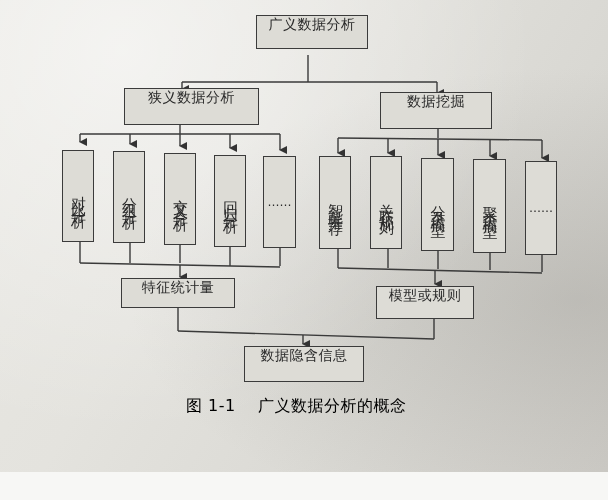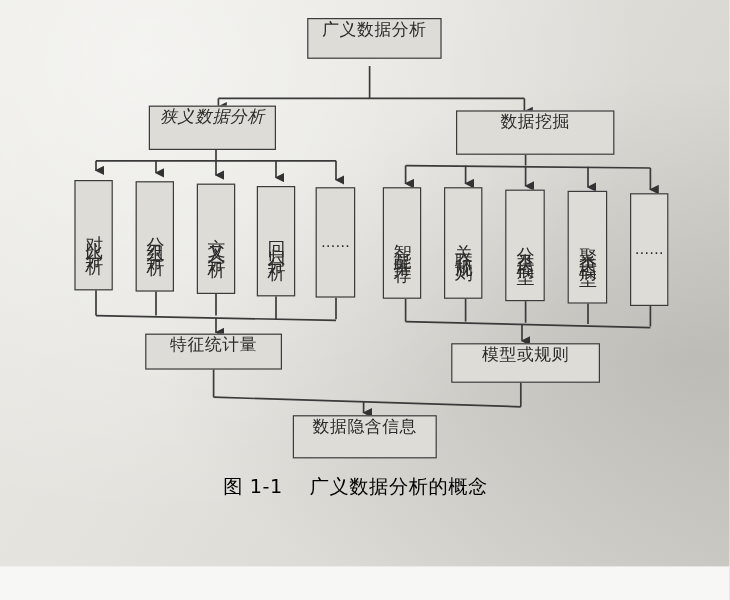--- a/index.html
+++ b/index.html
@@ -92,24 +92,24 @@
     <line x1="434" y1="318" x2="434" y2="339"></line>
     <line x1="178" y1="331" x2="434" y2="339"></line>
     <line x1="303" y1="335" x2="303" y2="344" marker-end="url(#arr)"></line>
   </g>
 </svg>
 
 <div class="box" style="left:256px;top:15px;width:112px;height:34px;">
   <span>广义数据分析</span>
 </div>
 
-<div class="box" style="left:124px;top:88px;width:106px;height:37px;font-style:italic;">
+<div class="box" style="left:124px;top:88px;width:135px;height:37px;">
   <span>狭义数据分析</span>
 </div>
-<div class="box" style="left:380px;top:92px;width:132px;height:37px;">
+<div class="box" style="left:380px;top:92px;width:112px;height:37px;">
   <span>数据挖掘</span>
 </div>
 
 <div class="vbox" style="left:62px;top:150px;width:32px;height:92px;">
   <span>对比分析</span>
 </div>
 <div class="vbox" style="left:113px;top:151px;width:32px;height:92px;">
   <span>分组分析</span>
 </div>
 <div class="vbox" style="left:164px;top:153px;width:32px;height:92px;">
@@ -134,21 +134,21 @@
 <div class="vbox" style="left:473px;top:159px;width:33px;height:94px;">
   <span>聚类模型</span>
 </div>
 <div class="vbox dots" style="left:525px;top:161px;width:32px;height:94px;">
   <span>……</span>
 </div>
 
 <div class="box" style="left:121px;top:278px;width:114px;height:30px;">
   <span>特征统计量</span>
 </div>
-<div class="box" style="left:376px;top:286px;width:124px;height:33px;">
+<div class="box" style="left:376px;top:286px;width:98px;height:33px;">
   <span>模型或规则</span>
 </div>
 
 <div class="box" style="left:244px;top:346px;width:120px;height:36px;">
   <span>数据隐含信息</span>
 </div>
 
 <div class="caption">图 1-1    广义数据分析的概念</div>
 
 </body></html>

